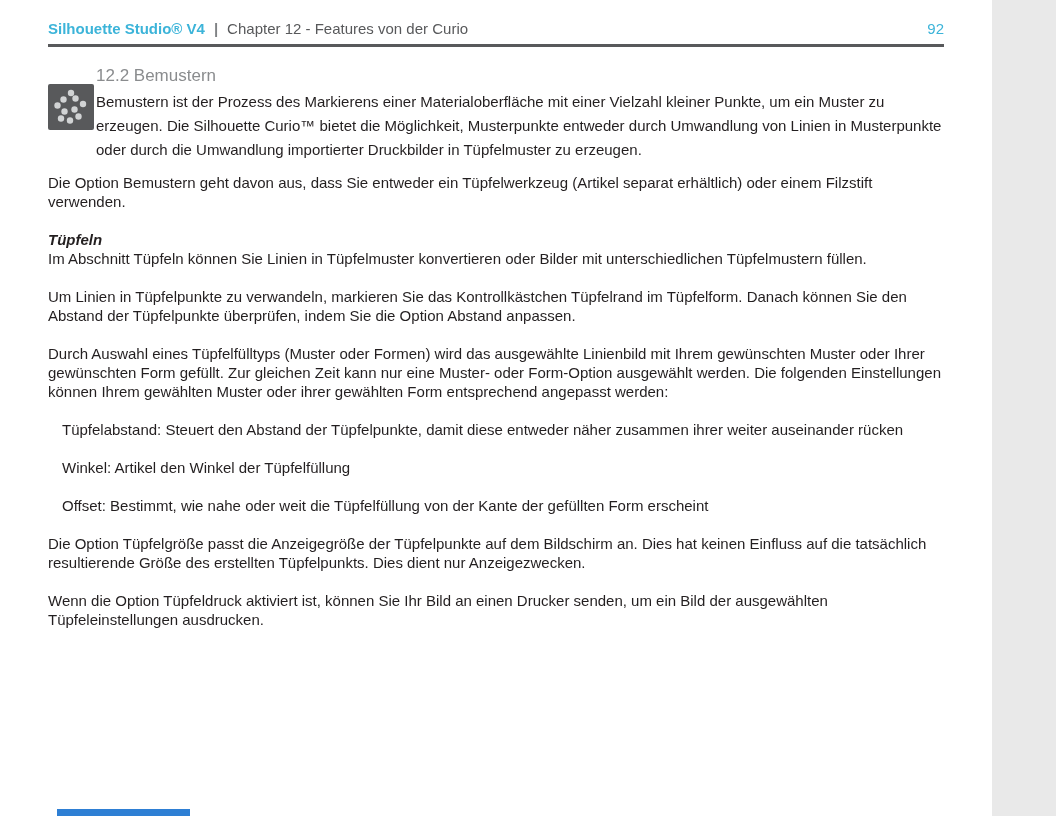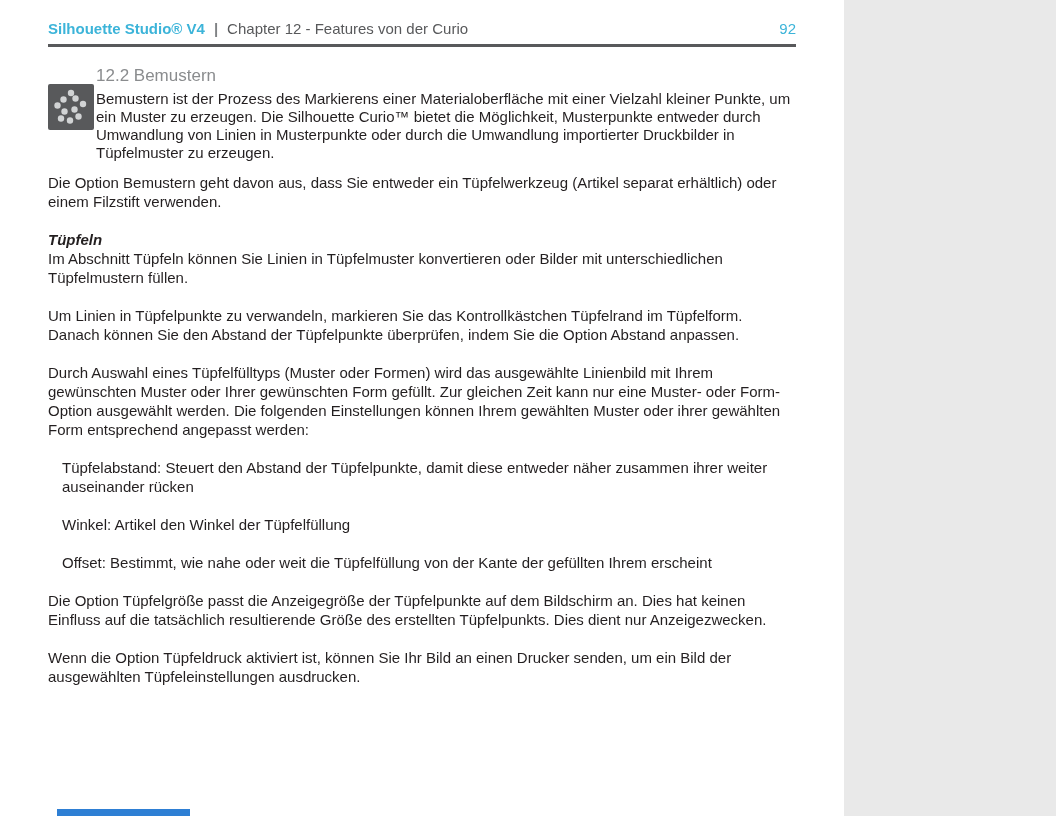--- a/index.html
+++ b/index.html
@@ -1,21 +1,21 @@
 <!DOCTYPE html>
 <html><head>
 <meta charset="utf-8">
 <style>
   * { margin: 0; padding: 0; box-sizing: border-box; }
   html, body { background: #e9e9e9; }
   body { font-family: "Liberation Sans", sans-serif; }
 
   .page {
     position: relative;
-    width: 844px;
+    width: 992px;
     height: 816px;
     background: #ffffff;
     overflow: hidden;
     color: #231f20;
   }
 
   
   .header {
     position: absolute;
     left: 48px;
@@ -54,21 +54,21 @@
   .section-row { display: flex; align-items: flex-start; gap: 2px; margin-bottom: 11px; }
   .stipple-icon { flex: 0 0 auto; width: 46px; height: 46px; margin-top: 18px; }
   .section-text { flex: 1 1 auto; }
   .section-title {
     color: #8a8c8e;
     font-weight: normal;
     font-size: 17px;
     line-height: 20px;
     margin-bottom: 4px;
   }
-  .intro { line-height: 18px; }
+  .intro { line-height: 24px; }
 
   .para { margin-bottom: 19px; }
   .subhead {
     font-size: 15px;
     font-style: italic;
     font-weight: bold;
     color: #231f20;
   }
   .settings-list { margin-left: 14px; }
   .setting { margin-bottom: 19px; }
@@ -130,21 +130,21 @@
 
     <p class="para">Im Abschnitt Tüpfeln können Sie Linien in Tüpfelmuster konvertieren oder Bilder mit unterschiedlichen Tüpfelmustern füllen.</p>
 
     <p class="para">Um Linien in Tüpfelpunkte zu verwandeln, markieren Sie das Kontrollkästchen Tüpfelrand im Tüpfelform. Danach können Sie den Abstand der Tüpfelpunkte überprüfen, indem Sie die Option Abstand anpassen.</p>
 
     <p class="para">Durch Auswahl eines Tüpfelfülltyps (Muster oder Formen) wird das ausgewählte Linienbild mit Ihrem gewünschten Muster oder Ihrer gewünschten Form gefüllt. Zur gleichen Zeit kann nur eine Muster- oder Form-Option ausgewählt werden. Die folgenden Einstellungen können Ihrem gewählten Muster oder ihrer gewählten Form entsprechend angepasst werden:</p>
 
     <div class="settings-list">
       <p class="setting">Tüpfelabstand: Steuert den Abstand der Tüpfelpunkte, damit diese entweder näher zusammen ihrer weiter auseinander rücken</p>
       <p class="setting">Winkel: Artikel den Winkel der Tüpfelfüllung</p>
-      <p class="setting">Offset: Bestimmt, wie nahe oder weit die Tüpfelfüllung von der Kante der gefüllten Ihrem erscheint</p>
+      <p class="setting">Offset: Bestimmt, wie nahe oder weit die Tüpfelfüllung von der Kante der gefüllten Form erscheint</p>
     </div>
 
     <p class="para">Die Option Tüpfelgröße passt die Anzeigegröße der Tüpfelpunkte auf dem Bildschirm an. Dies hat keinen Einfluss auf die tatsächlich resultierende Größe des erstellten Tüpfelpunkts. Dies dient nur Anzeigezwecken.</p>
 
     <p class="para">Wenn die Option Tüpfeldruck aktiviert ist, können Sie Ihr Bild an einen Drucker senden, um ein Bild der ausgewählten Tüpfeleinstellungen ausdrucken.</p>
 
   </main>
 
   <div class="footer-bar"></div>
 

